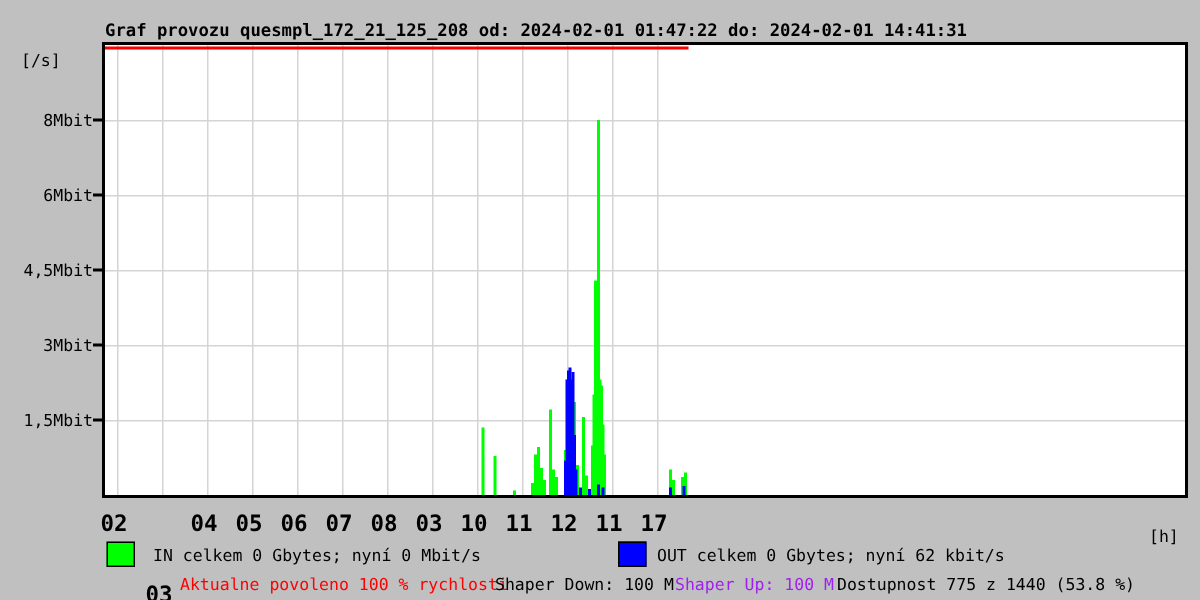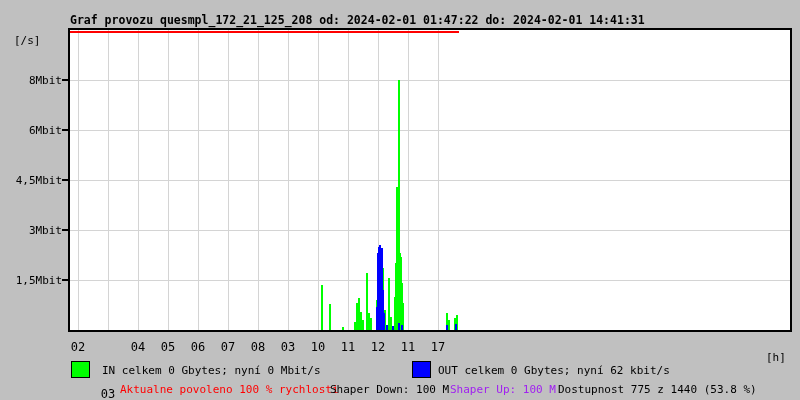--- a/index.html
+++ b/index.html
@@ -9,21 +9,21 @@
   .abs{position:absolute;}
   #title{left:70px;top:13px;font-size:11.5px;font-weight:bold;color:#000;white-space:pre;}
   #yunit{left:14px;top:34px;font-size:11px;color:#000;}
   #xunit{left:766px;top:351px;font-size:11px;color:#000;}
   #plot{left:68px;top:28px;width:720px;height:300px;background:#fff;border:2px solid #000;overflow:hidden;}
   .hgrid{position:absolute;left:0;width:720px;height:1px;}
   .vgrid{position:absolute;top:0;width:1px;height:300px;}
   .bar{position:absolute;width:2px;}
   .ylab{position:absolute;width:62px;text-align:right;font-size:11px;color:#000;white-space:pre;}
   .ytick{position:absolute;left:62px;width:6px;height:2px;background:#000;}
-  .xlab{position:absolute;width:22px;text-align:center;font-size:12px;color:#000;top:340px;}
+  .xlab{position:absolute;width:22px;font-size:15px;color:#000;top:340px;font-weight:bold;}
   .swatch{position:absolute;width:19px;height:17px;top:361px;border:1px solid #000;box-sizing:border-box;}
   .leg{position:absolute;top:364px;font-size:11px;color:#000;white-space:pre;}
   .stat{position:absolute;top:383px;font-size:11px;color:#000;white-space:pre;}
 </style>
 </head>
 <body>
 
 <div id="stage">
   <div class="abs" id="title">Graf provozu quesmpl_172_21_125_208 od: 2024-02-01 01:47:22 do: 2024-02-01 14:41:31</div>
   <div class="abs" id="yunit">[/s]</div>

